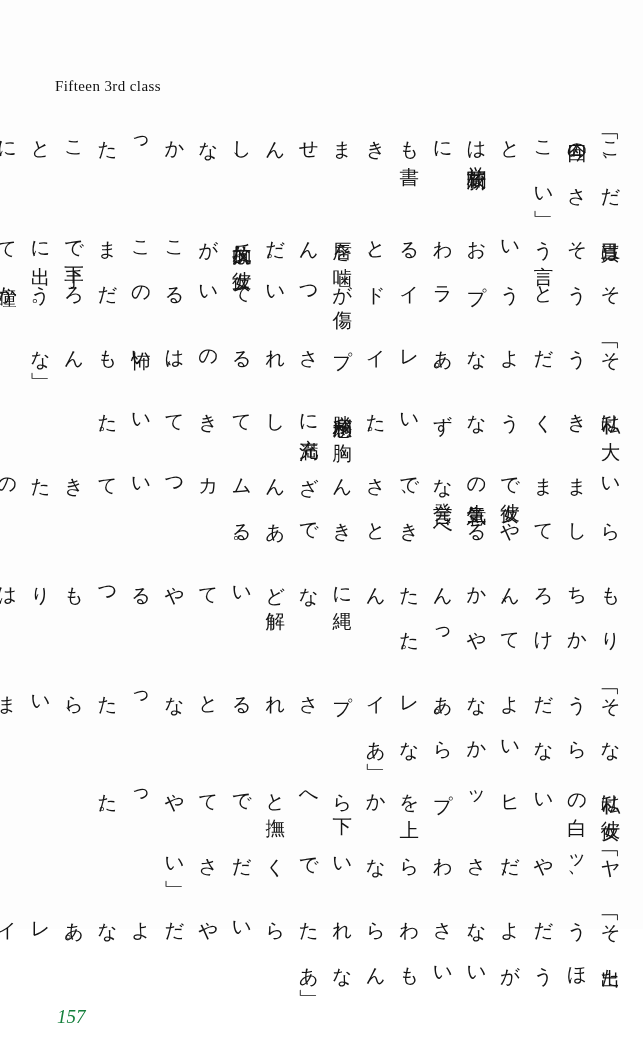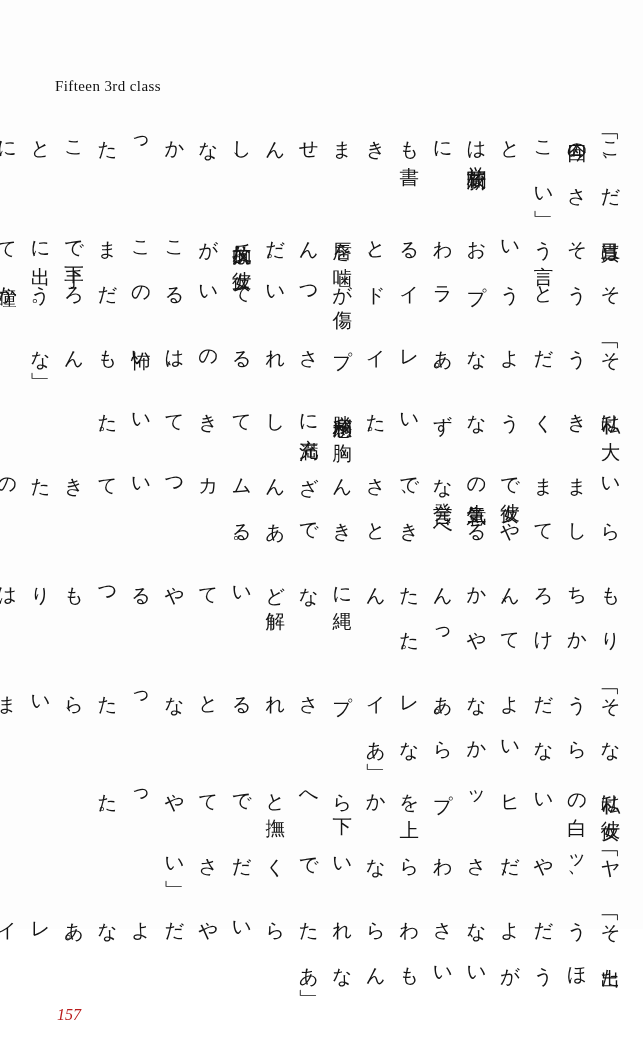--- a/index.html
+++ b/index.html
@@ -36,22 +36,22 @@
     color: #111;
     white-space: nowrap;
   }
 
   .folio {
     position: absolute;
     left: 57px;
     top: 1006px;
     font-family: "Liberation Serif", "DejaVu Serif", serif;
     font-style: italic;
-    font-size: 16px;
-    color: #b91c1c;
+    font-size: 19px;
+    color: #15803d;
   }
 
   
   .vtext {
     position: absolute;
     right: 40px;
     top: 108px;
     height: 880px;
     display: flex;
     flex-direction: row;

